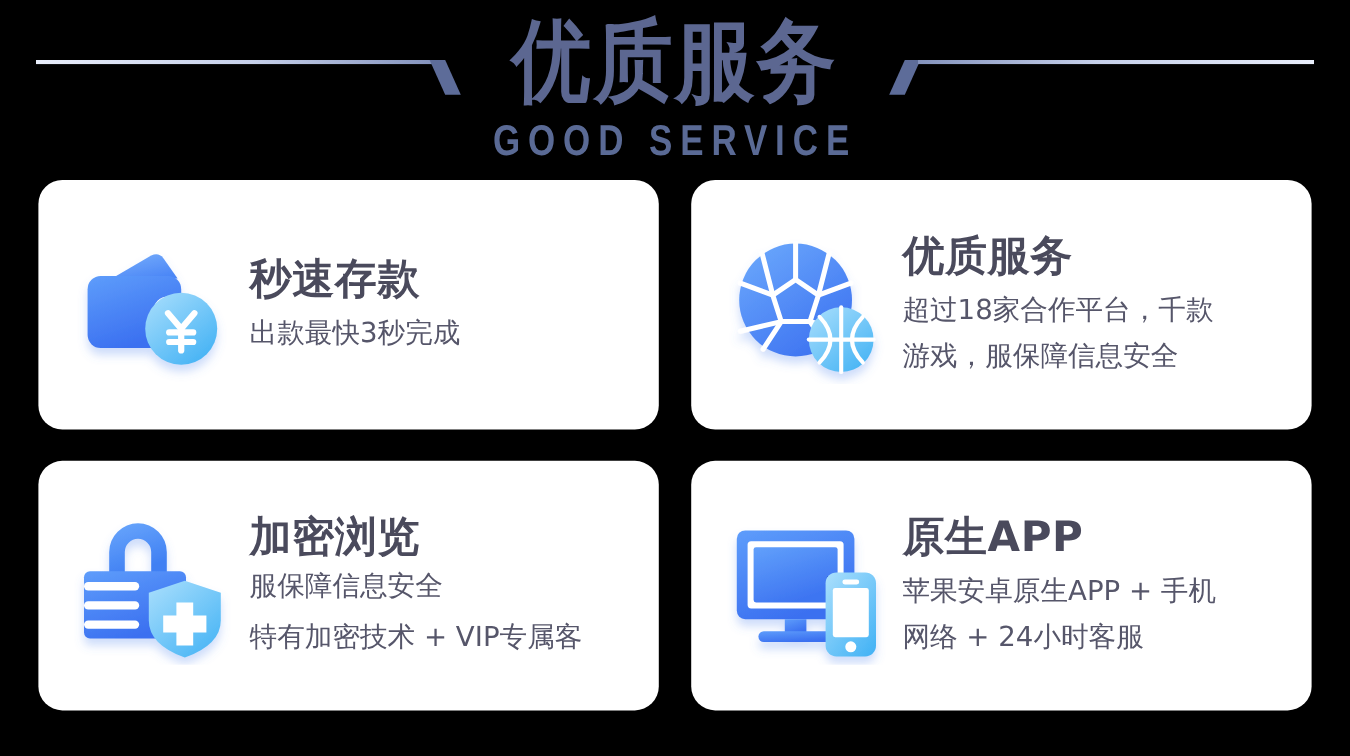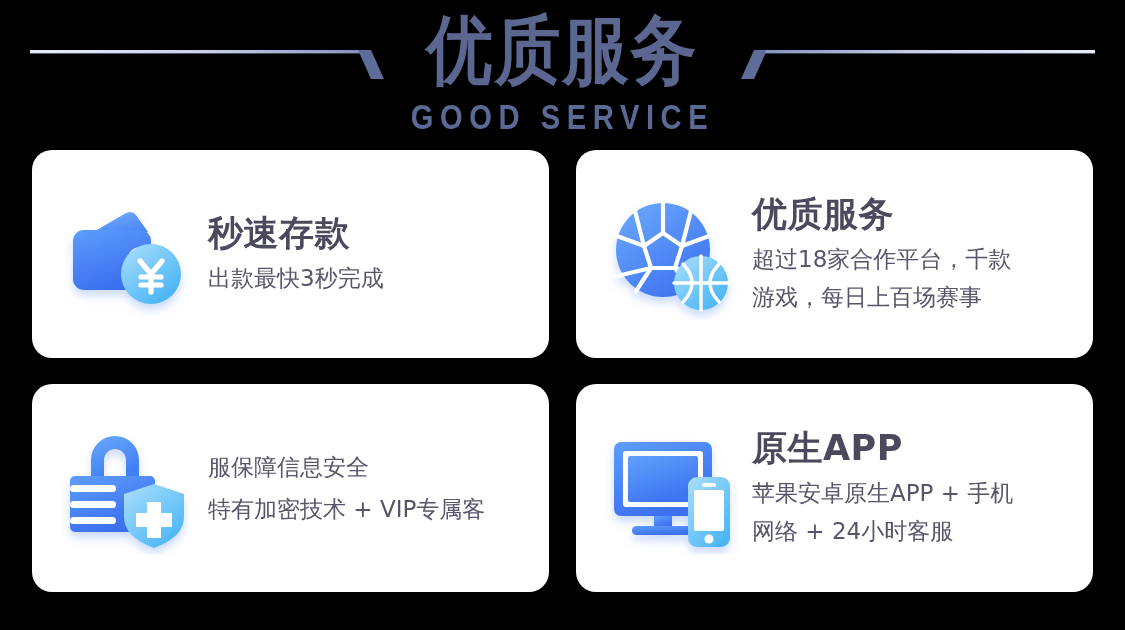--- a/index.html
+++ b/index.html
@@ -269,21 +269,21 @@
             <path d="M68 95 H122"></path>
             <path d="M77 76 Q95 95 77 114"></path>
             <path d="M113 76 Q95 95 113 114"></path>
           </g>
         </g>
       </svg>
     </div>
     <div class="card-text">
       <div class="card-title">优质服务</div>
       <div class="card-desc">超过18家合作平台，千款</div>
-      <div class="card-desc" style="margin-top:0">游戏，每日上百场赛事</div>
+      <div class="card-desc" style="margin-top:0">游戏，服保障信息安全</div>
     </div>
   </div>
 
   <div class="card">
     <div class="card-icon">
       <svg class="icon-svg" viewBox="0 0 132 132">
         <defs>
           <linearGradient id="lockG" x1="0" y1="0" x2="0.5" y2="1">
             <stop offset="0%" stop-color="#5e9dfb"></stop>
             <stop offset="100%" stop-color="#3a6ff0"></stop>
@@ -319,20 +319,21 @@
             <rect x="8" y="95" width="46" height="7" rx="3.5"></rect>
           </g>
 
           <path d="M92 62 L122 72 V95 Q122 115 92 126 Q62 115 62 95 V72 Z" fill="url(#shieldG)"></path>
 
           <path d="M85 80 h14 v11 h11 v14 h-11 v11 h-14 v-11 h-11 v-14 h11 Z" fill="#ffffff"></path>
         </g>
       </svg>
     </div>
     <div class="card-text">
+      <div class="card-title">加密浏览</div>
       <div class="card-desc" style="margin-top:0">服保障信息安全</div>
       <div class="card-desc">特有加密技术 + VIP专属客</div>
     </div>
   </div>
 
   <div class="card">
     <div class="card-icon">
       <svg class="icon-svg" viewBox="0 0 132 132">
         <defs>
           <linearGradient id="monG" x1="0" y1="0" x2="0.5" y2="1">

